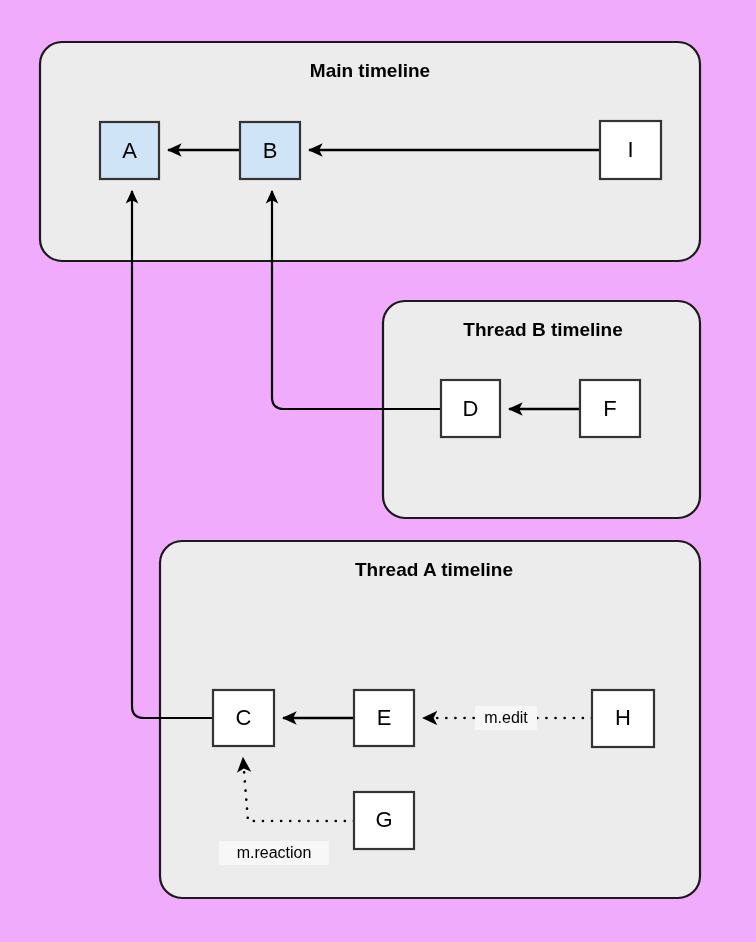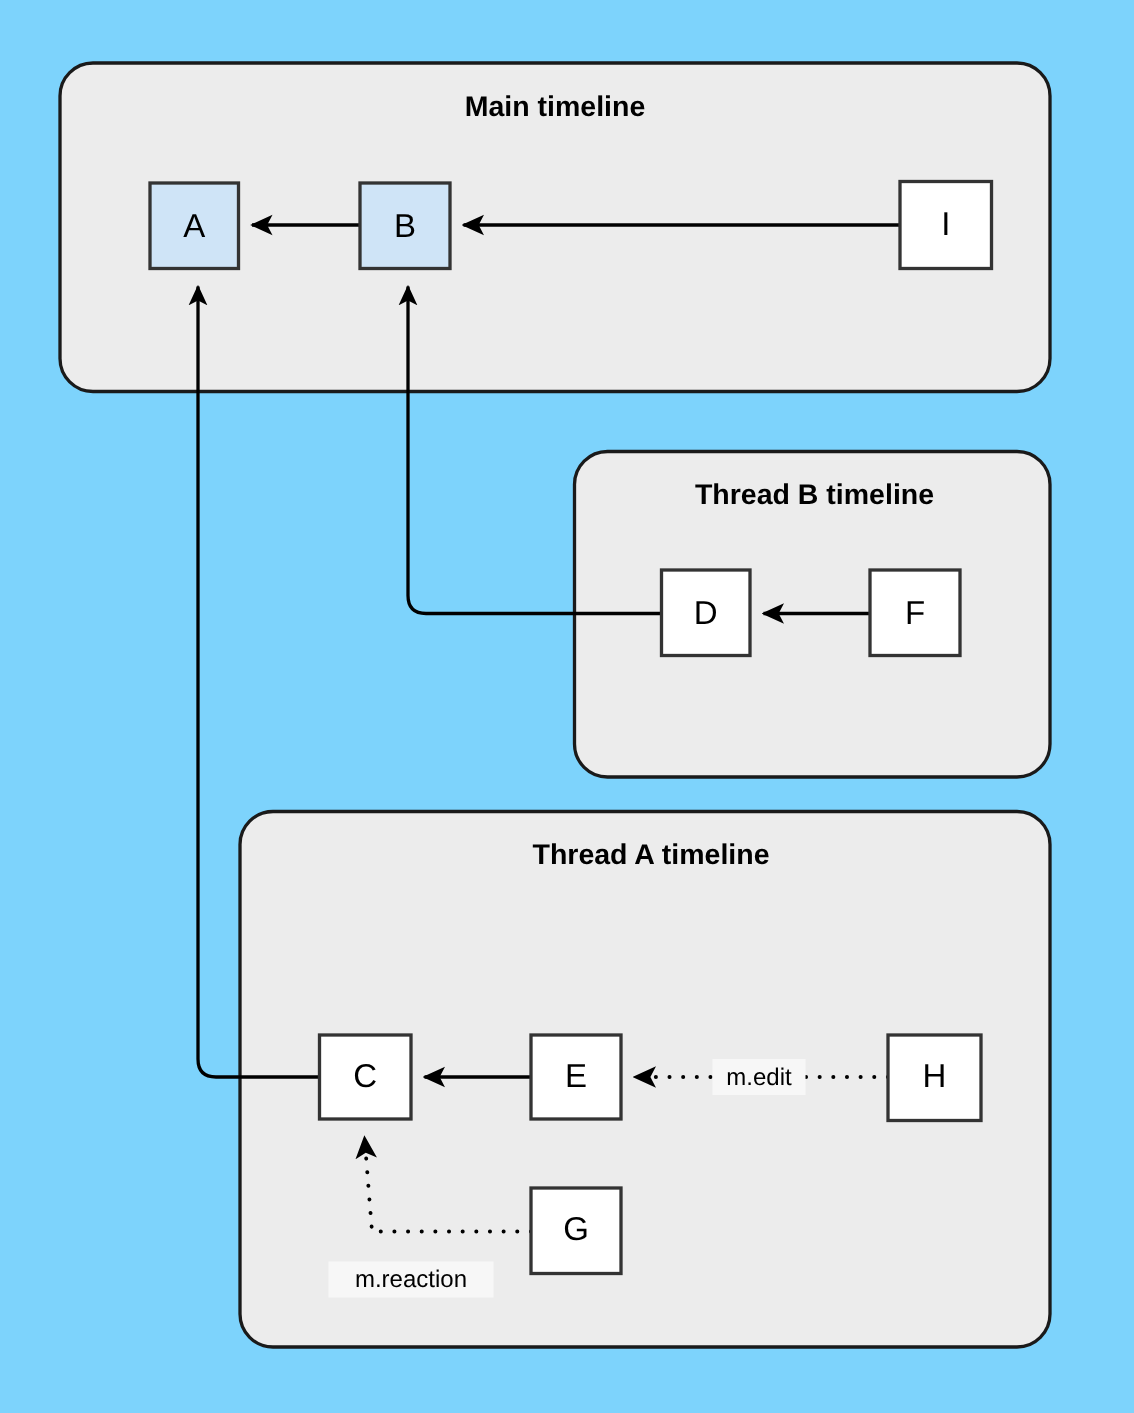--- a/index.html
+++ b/index.html
@@ -4,21 +4,21 @@
 <style>
   html, body {
     margin: 0;
     padding: 0;
     background: #ffffff;
   }
   #canvas {
     position: relative;
     width: 756px;
     height: 942px;
-    background: #7dd3fc;
+    background: #f0abfc;
     font-family: "Liberation Sans", sans-serif;
     overflow: hidden;
   }
   svg.layer {
     position: absolute;
     top: 0;
     left: 0;
     width: 756px;
     height: 942px;
   }

